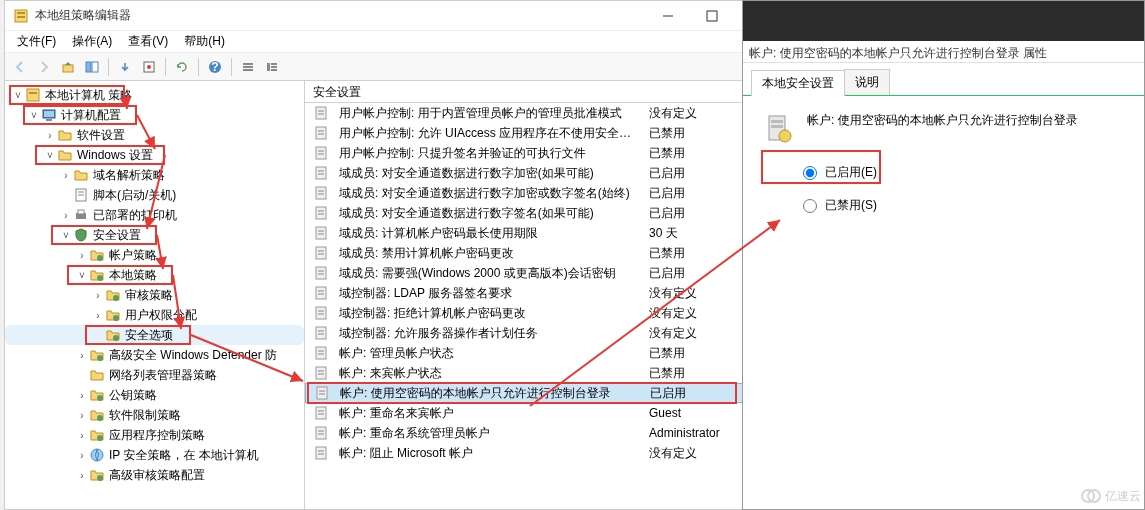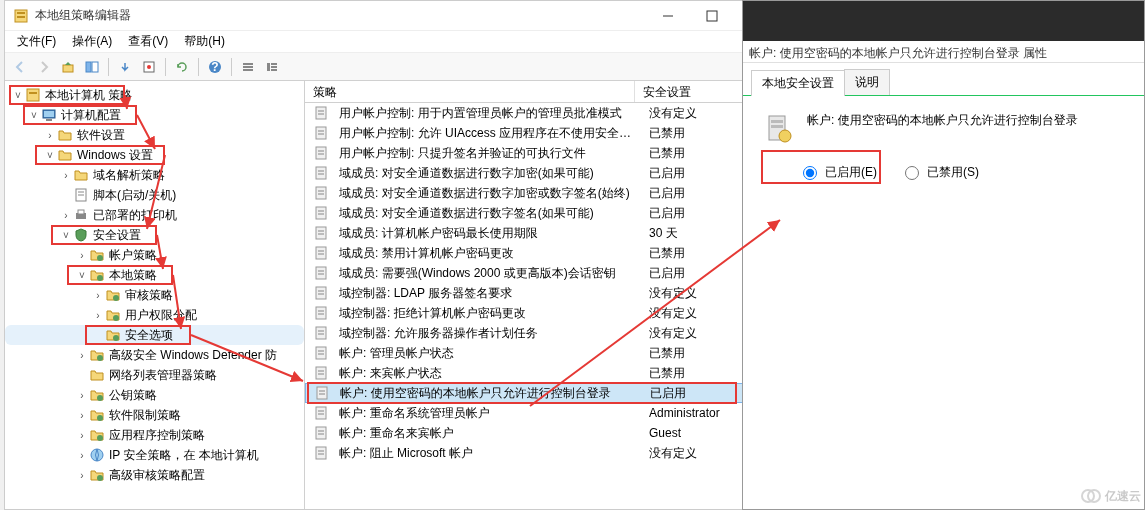--- a/index.html
+++ b/index.html
@@ -42,24 +42,24 @@
     .dialog-dark { height: 40px; background: #2b2b2b; }
     .dialog-titlebar { height: 22px; display: flex; align-items: flex-end; padding: 0 6px; background: #fff; border-bottom: 1px solid #e0e0e0; }
     .dialog-titlebar .dtitle { color: #333; }
     .tabs { display: flex; margin-top: 6px; padding-left: 8px; border-bottom: 1px solid #22c55e; }
     .tab { padding: 4px 10px; border: 1px solid #ccc; border-bottom: none; background: #fff; margin-right: -1px; position: relative; cursor: pointer; }
     .tab.active { background: #fff; top: 1px; }
     .tab:not(.active) { background: #f4f4f4; }
     .dialog-body { padding: 16px 20px; }
     .dlg-row { display: flex; align-items: flex-start; gap: 12px; margin-bottom: 20px; }
     .dlg-icon { width: 32px; height: 32px; display: flex; align-items: center; justify-content: center; }
-    .radio-group { padding-left: 40px; display: flex; gap: 28px; position: relative; }
+    .radio-group { padding-left: 40px; display: flex; flex-direction: column; gap: 16px; position: relative; }
     .radio { display: flex; align-items: center; gap: 8px; cursor: pointer; }
     .radio input { width: 14px; height: 14px; }
-    .watermark { position: absolute; right: 4px; bottom: 4px; opacity: 0.35; display: flex; align-items: center; gap: 4px; font-size: 14px; color: #666; z-index: 20; font-weight: bold; }
+    .watermark { position: absolute; right: 4px; bottom: 4px; opacity: 0.35; display: flex; align-items: center; gap: 4px; font-size: 14px; color: #666; z-index: 20; }
 
     svg { overflow: visible; }
 
     
     .connector { position: absolute; pointer-events: none; z-index: 50; }
   </style>
 </head>
 <body>
 
 <div class="window">
@@ -412,21 +412,20 @@
           <defs>
             <marker id="ahf" markerWidth="8" markerHeight="8" refX="6" refY="3" orient="auto">
               <path d="M0,0 L6,3 L0,6 Z" fill="#e53935"></path>
             </marker>
           </defs>
   <line x1="186" y1="254" x2="298" y2="300" stroke="#e53935" stroke-width="2" marker-end="url(#ahf)"></line>
         </svg>
       </div>
     <div class="list-pane">
       <div class="list-header">
-        <div class="col col-policy">策略</div>
         <div class="col col-setting">安全设置</div>
       </div>
       <div class="list-body scrollbar-thin" id="listbody" style="position: relative;">
           <div class="list-row">
     <span class="ricon">
               <svg width="16" height="16">
                 <rect x="3" y="2" width="10" height="12" fill="#f0f0f0" stroke="#999"></rect>
                 <rect x="5" y="5" width="6" height="2" fill="#bbb"></rect>
                 <rect x="5" y="8" width="6" height="2" fill="#bbb"></rect>
               </svg>
@@ -589,33 +588,33 @@
     <span class="cell col-setting">已启用</span>
   </div>
           <div class="list-row">
     <span class="ricon">
               <svg width="16" height="16">
                 <rect x="3" y="2" width="10" height="12" fill="#f0f0f0" stroke="#999"></rect>
                 <rect x="5" y="5" width="6" height="2" fill="#bbb"></rect>
                 <rect x="5" y="8" width="6" height="2" fill="#bbb"></rect>
               </svg>
             </span>
+    <span class="cell col-policy" style="width:310px">帐户: 重命名来宾帐户</span>
+    <span class="cell col-setting">Guest</span>
+  </div>
+          <div class="list-row">
+    <span class="ricon">
+              <svg width="16" height="16">
+                <rect x="3" y="2" width="10" height="12" fill="#f0f0f0" stroke="#999"></rect>
+                <rect x="5" y="5" width="6" height="2" fill="#bbb"></rect>
+                <rect x="5" y="8" width="6" height="2" fill="#bbb"></rect>
+              </svg>
+            </span>
     <span class="cell col-policy" style="width:310px">帐户: 重命名系统管理员帐户</span>
     <span class="cell col-setting">Administrator</span>
-  </div>
-          <div class="list-row">
-    <span class="ricon">
-              <svg width="16" height="16">
-                <rect x="3" y="2" width="10" height="12" fill="#f0f0f0" stroke="#999"></rect>
-                <rect x="5" y="5" width="6" height="2" fill="#bbb"></rect>
-                <rect x="5" y="8" width="6" height="2" fill="#bbb"></rect>
-              </svg>
-            </span>
-    <span class="cell col-policy" style="width:310px">帐户: 重命名来宾帐户</span>
-    <span class="cell col-setting">Guest</span>
   </div>
           <div class="list-row">
     <span class="ricon">
               <svg width="16" height="16">
                 <rect x="3" y="2" width="10" height="12" fill="#f0f0f0" stroke="#999"></rect>
                 <rect x="5" y="5" width="6" height="2" fill="#bbb"></rect>
                 <rect x="5" y="8" width="6" height="2" fill="#bbb"></rect>
               </svg>
             </span>
     <span class="cell col-policy" style="width:310px">帐户: 阻止 Microsoft 帐户</span>

